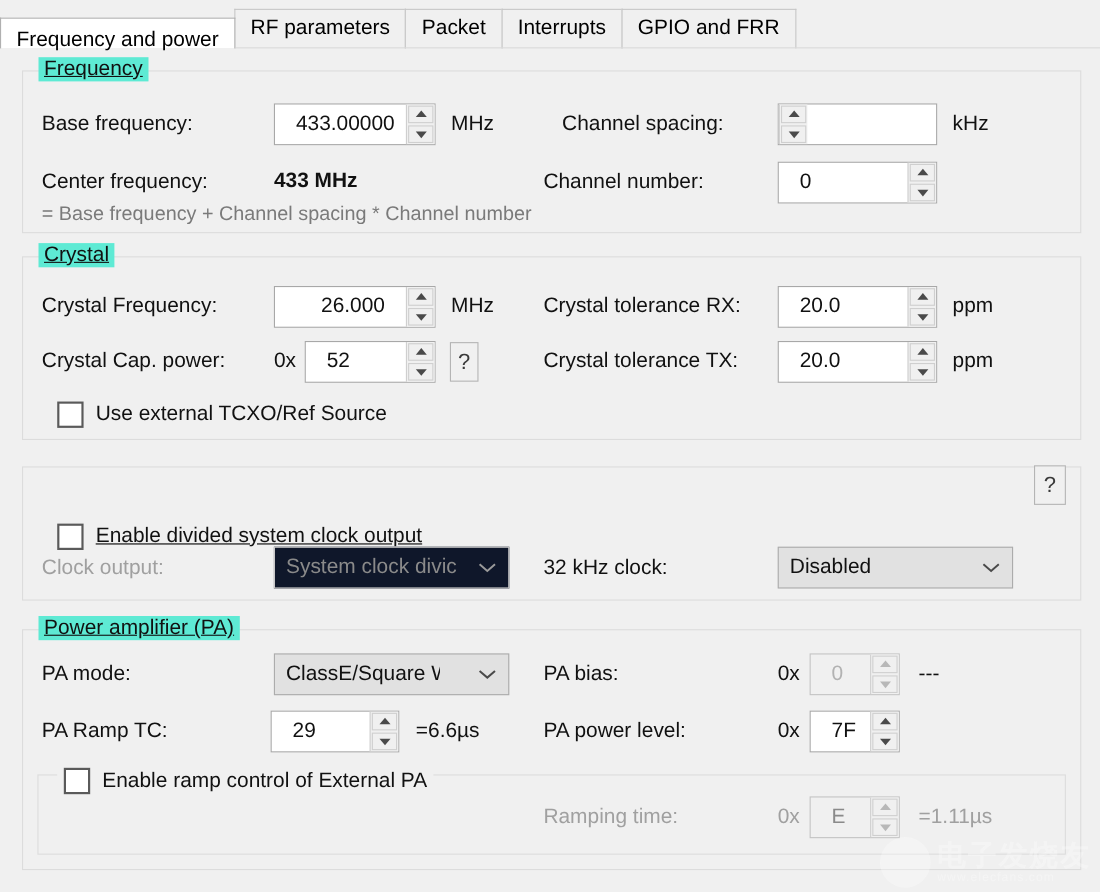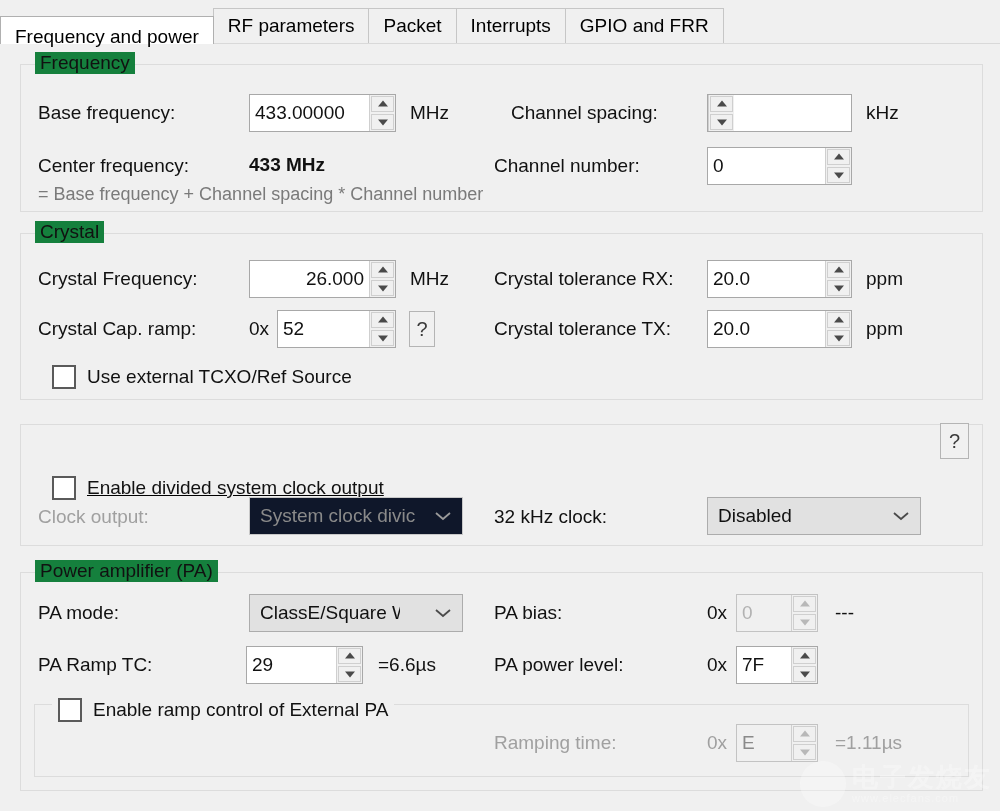--- a/index.html
+++ b/index.html
@@ -47,25 +47,26 @@
 
   
   .group{
     position:absolute;
     border:1px solid #dcdcdc;
     background:transparent;
   }
   .group > .legend{
     position:absolute;
     top:-13px; left:14px;
-    background:#15803d;
+    background:#5eead4;
     padding:0 5px;
     font-size:19px;
     color:#111;
     white-space:nowrap;
+    text-decoration:underline;
   }
   .panel{
     position:absolute;
     border:1px solid #dcdcdc;
   }
 
   
   .lbl{
     position:absolute;
     font-size:19px;
@@ -82,21 +83,21 @@
     position:absolute;
     height:38px;
     border:1px solid #a8a8a8;
     background:#ffffff;
     display:flex;
     align-items:stretch;
   }
   .spin .val{
     flex:1 1 auto;
     display:flex; align-items:center;
-    padding:0 5px;
+    padding:0 19px;
     font-size:19px;
     color:#111;
     overflow:hidden;
     white-space:nowrap;
   }
   .spin.right .val{ justify-content:flex-end; }
   .spin .btns{
     width:26px;
     flex:0 0 26px;
     display:flex; flex-direction:column;
@@ -260,21 +261,21 @@
 <div class="lbl" style="left:494px; top:269px;">Crystal tolerance RX:</div>
 <div class="spin" style="left:707px; top:260px; width:145px;">
   <div class="val">20.0</div>
   <div class="btns">
     <div class="up"></div>
     <div class="dn"></div>
   </div>
 </div>
 <div class="lbl" style="left:866px; top:269px;">ppm</div>
 
-<div class="lbl" style="left:38px; top:319px;">Crystal Cap. ramp:</div>
+<div class="lbl" style="left:38px; top:319px;">Crystal Cap. power:</div>
 <div class="lbl" style="left:249px; top:319px;">0x</div>
 <div class="spin" style="left:277px; top:310px; width:119px;">
   <div class="val">52</div>
   <div class="btns">
     <div class="up"></div>
     <div class="dn"></div>
   </div>
 </div>
 <div class="helpbtn" style="left:409px; top:311px; width:26px; height:36px;">
     <span>?</span>

